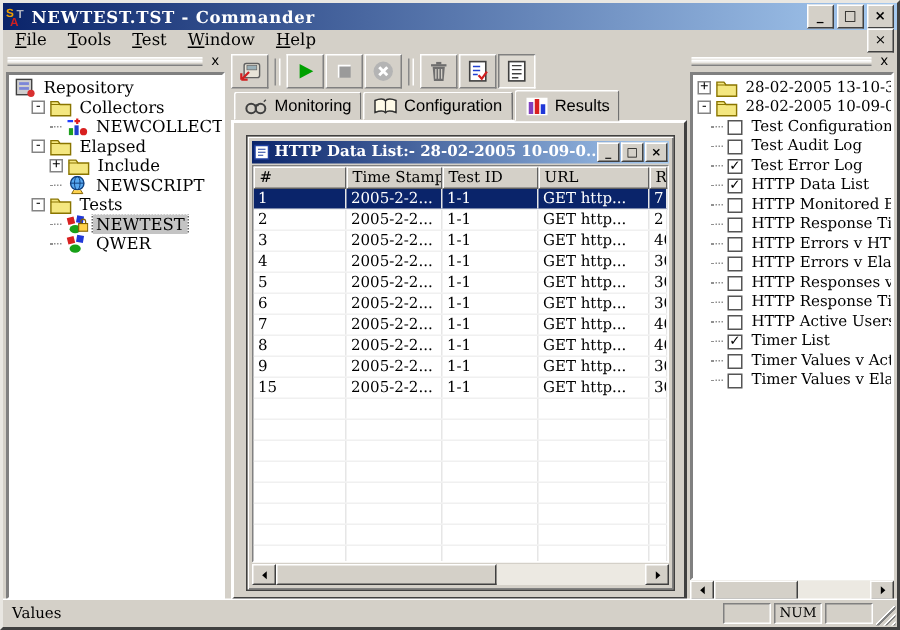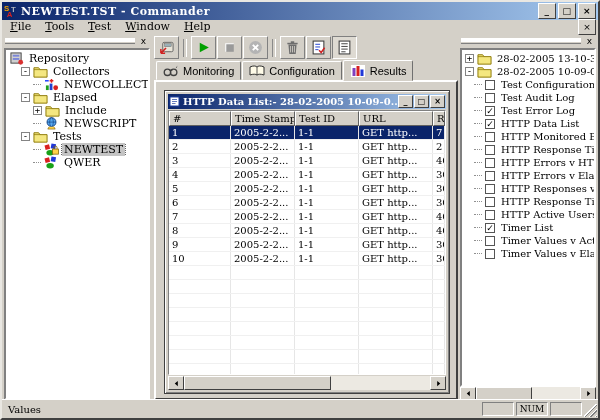--- a/index.html
+++ b/index.html
@@ -414,21 +414,21 @@
                   <span class="td" style="width: 20px; flex: 1 1 0%;">40</span>
                 </div>
                 <div class="tr">
                   <span class="td" style="width: 62px;">9</span>
                   <span class="td" style="width: 64px;">2005-2-2...</span>
                   <span class="td" style="width: 64px;">1-1</span>
                   <span class="td" style="width: 74px;">GET http...</span>
                   <span class="td" style="width: 20px; flex: 1 1 0%;">30</span>
                 </div>
                 <div class="tr">
-                  <span class="td" style="width: 62px;">10</span>
+                  <span class="td" style="width: 62px;">15</span>
                   <span class="td" style="width: 64px;">2005-2-2...</span>
                   <span class="td" style="width: 64px;">1-1</span>
                   <span class="td" style="width: 74px;">GET http...</span>
                   <span class="td" style="width: 20px; flex: 1 1 0%;">30</span>
                 </div>
                 <div class="tr">
                   <span class="td" style="width: 62px;"></span>
                   <span class="td" style="width: 64px;"></span>
                   <span class="td" style="width: 64px;"></span>
                   <span class="td" style="width: 74px;"></span>

